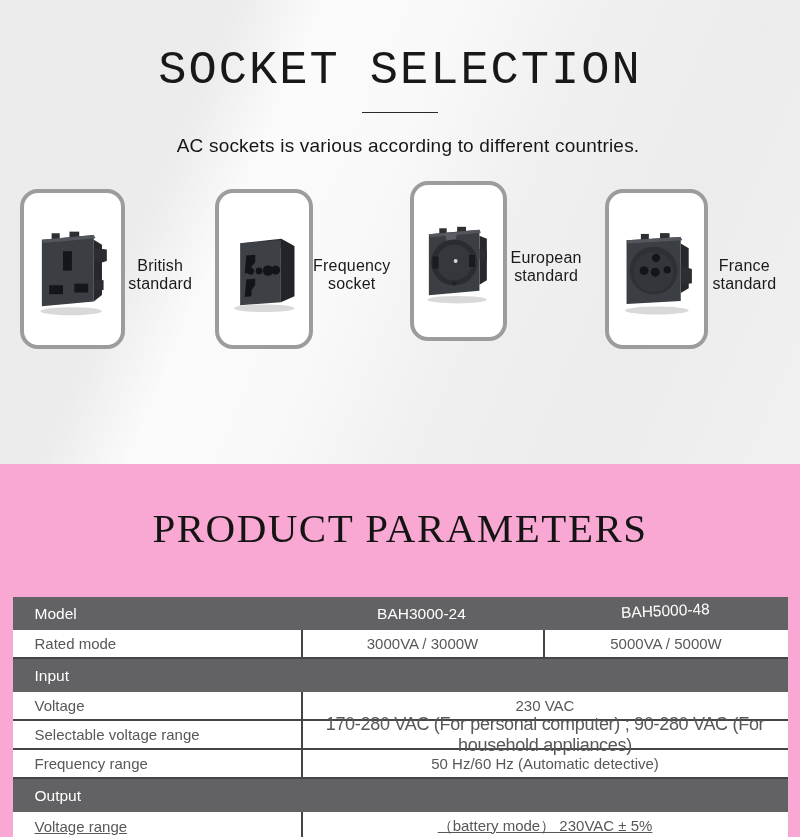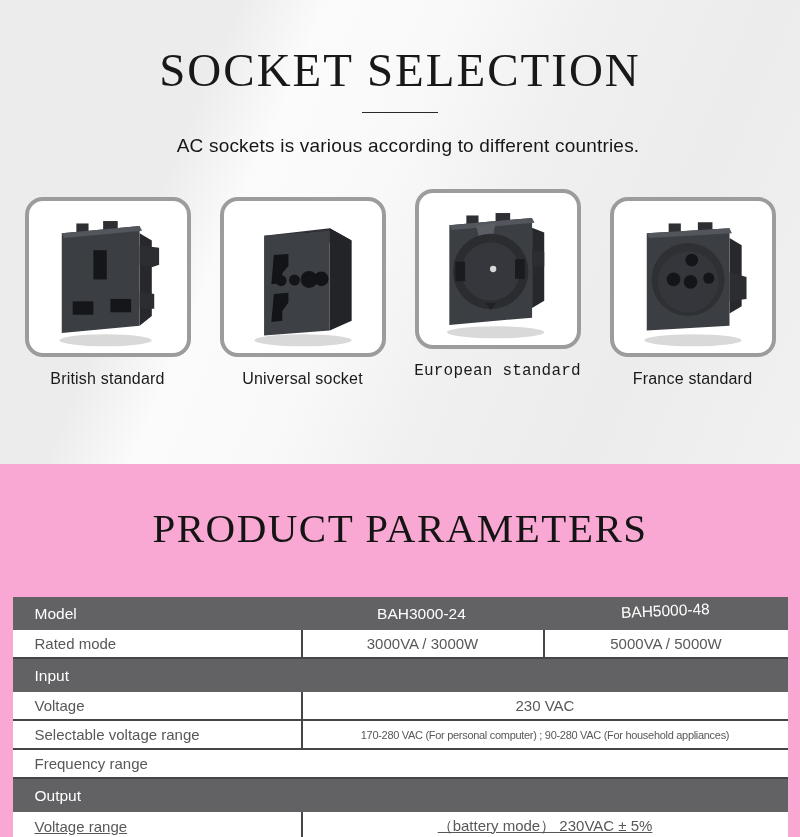--- a/index.html
+++ b/index.html
@@ -17,21 +17,21 @@
     background:
       linear-gradient(113deg,
         #ececec 0%, #ececec 24%,
         #fbfbfb 33%, #f9f9f9 46%,
         #f0f0f0 60%, #ececec 78%, #f1f1f1 100%);
     text-align:center;
     position:relative;
   }
   .hero-title {
     padding-top:46px;
-    font-family:Liberation Serif, serif;
+    font-family:Liberation Mono, monospace;
     font-weight:400;
     font-size:47px;
     letter-spacing:2px;
     color:#181818;
     line-height:1.05;
   }
   .title-underline {
     width:76px; height:0;
     border-bottom:1.5px solid #2a2a2a;
     margin:17px auto 20px auto;
@@ -46,25 +46,24 @@
 
   
   .cards {
     margin-top:30px;
     display:flex;
     justify-content:center;
     align-items:flex-start;
     gap:19px;
   }
   .socket-col {
-    display:flex; flex-direction:column; align-items:center;
+    display:flex; align-items:center;
     width:176px;
-    margin-top:8px;
-  }
-  .socket-col.raised { transform:translateY(-8px);font-family:Liberation Mono, monospace; }
+  }
+  .socket-col.raised { transform:translateY(-8px); }
   .card {
     width:166px; height:160px;
     background:#ffffff;
     border:4px solid #9c9c9c;
     border-radius:18px;
     display:flex; align-items:center; justify-content:center;
     overflow:hidden;
   }
   .card svg { display:block; }
   .socket-label {
@@ -114,21 +113,21 @@
     padding-left:22px;
   }
   .cell.val {
     flex:1;
     justify-content:center;
     text-align:center;
   }
   .cell.val.fixed { flex:0 0 242px; }
   .row.light .cell.vdiv { border-left:2px solid #454547; }
   .cell.val.tilt { transform:rotate(-2.5deg) translateY(-3px); }
-  .cell.val.condensed { font-size:11px; letter-spacing:-0.3px; }
+  .cell.val.condensed { font-size:18px; letter-spacing:-0.3px; }
 </style>
 </head>
 <body>
 
 <div class="hero">
   <div class="hero-title">SOCKET SELECTION</div>
   <div class="title-underline"></div>
 
   <div class="hero-desc">
     <div class="desc-line">AC sockets is various according to different countries.</div>
@@ -165,21 +164,21 @@
           <polygon points="28,26 82,22 82,104 28,108" fill="#3d4045"></polygon>
           <path d="M36 42 l12 -1 l0 10 l-5 6 l0 8 l-9 1 Z" fill="#131417"></path>
           <path d="M36 74 l12 -1 l0 8 l-5 7 l0 8 l-9 1 Z" fill="#131417"></path>
           <circle cx="42" cy="63" r="4.5" fill="#131417"></circle>
           <circle cx="53" cy="62.5" r="4.5" fill="#131417"></circle>
           <circle cx="65" cy="62" r="7" fill="#131417"></circle>
           <circle cx="75" cy="61.5" r="6" fill="#131417"></circle>
           <rect x="62" y="58" width="12" height="7" fill="#131417"></rect>
         </svg>
       </div>
-      <div class="socket-label">Universal socket</div>
+      <div class="socket-label">Frequency socket</div>
     </div>
 
     <div class="socket-col raised">
       <div class="card">
         <svg width="150" height="146" viewBox="0 0 120 120">
           <ellipse cx="58" cy="112" rx="40" ry="5" fill="#d9d9d9"></ellipse>
           <polygon points="88,26 98,30 98,86 88,92" fill="#26282b"></polygon>
           <rect x="34" y="16" width="10" height="8" fill="#2d2f33"></rect>
           <rect x="58" y="14" width="12" height="8" fill="#2d2f33"></rect>
           <polygon points="88,44 98,46 98,58 88,58" fill="#2b2d31"></polygon>
@@ -247,20 +246,21 @@
       <div class="cell val vdiv">230 VAC</div>
     </div>
 
     <div class="row light">
       <div class="cell lbl">Selectable voltage range</div>
       <div class="cell val vdiv condensed">170-280 VAC (For personal computer) ; 90-280 VAC (For household appliances)</div>
     </div>
 
     <div class="row light">
       <div class="cell lbl">Frequency range</div>
+      <div class="cell val vdiv">50 Hz/60 Hz (Automatic detective)</div>
     </div>
 
     <div class="row dark">
       <div class="cell lbl">Output</div>
     </div>
 
     <div class="row light last">
       <div class="cell lbl">Voltage range</div>
       <div class="cell val vdiv">（battery mode）  230VAC ± 5%</div>
     </div>

